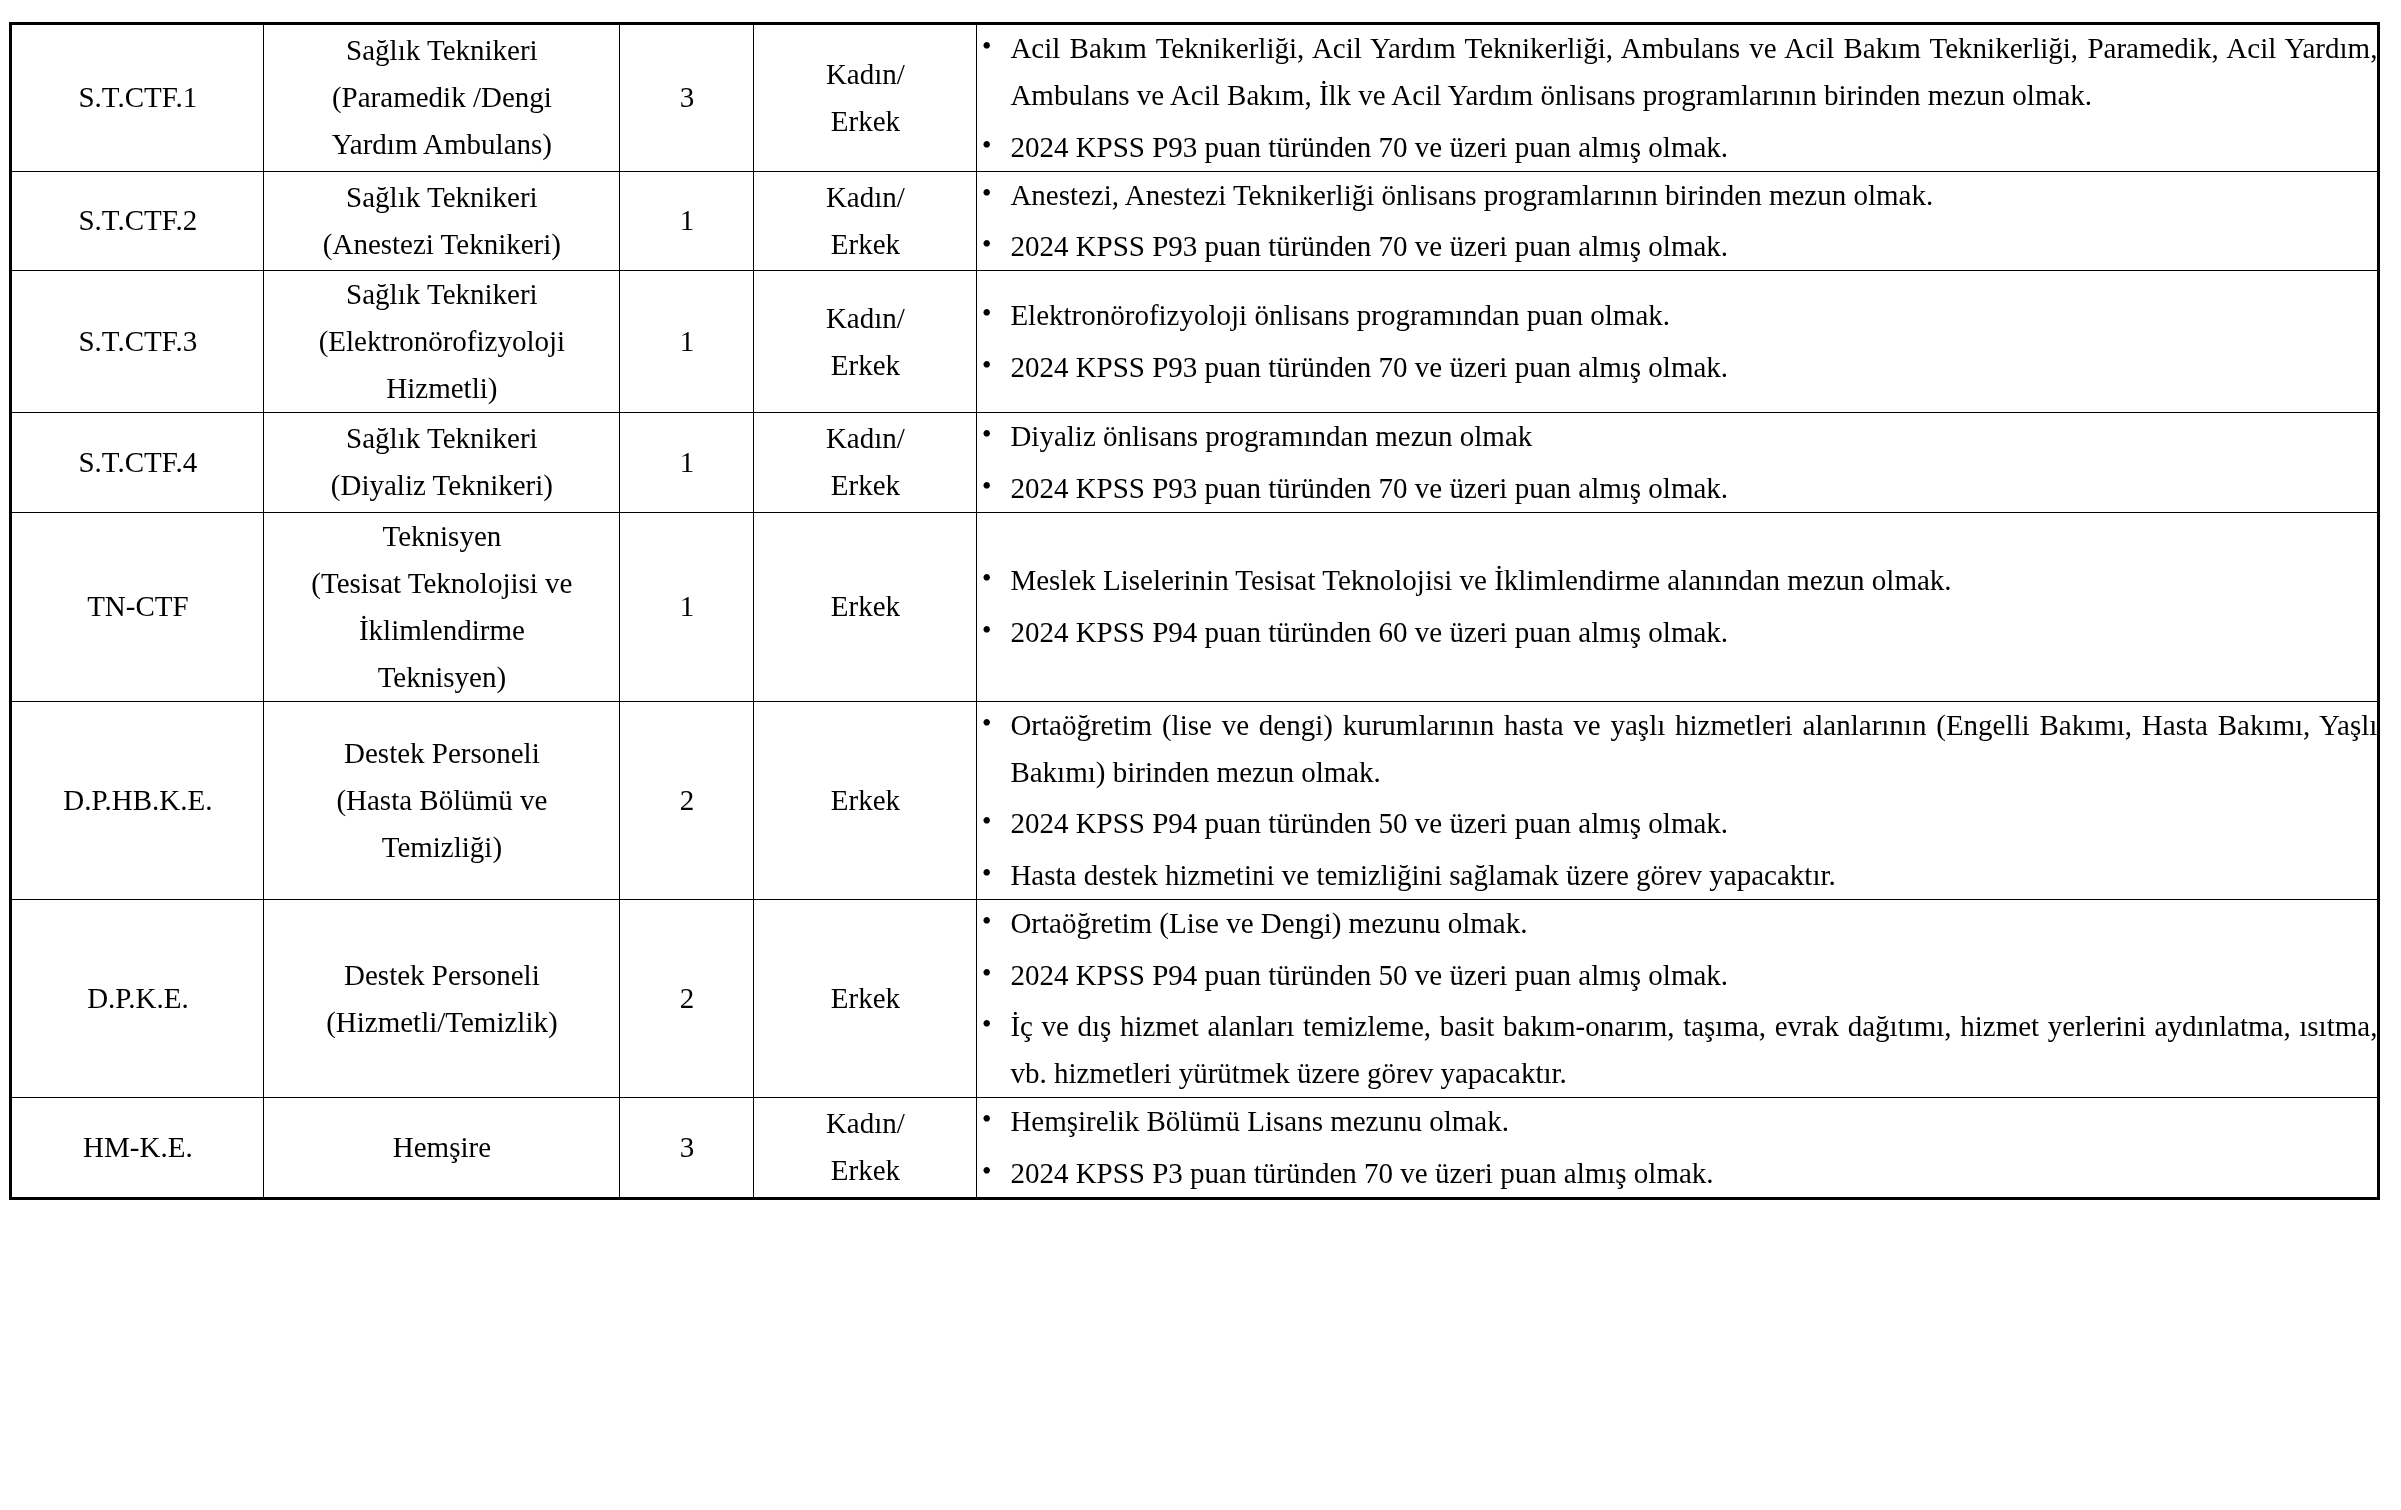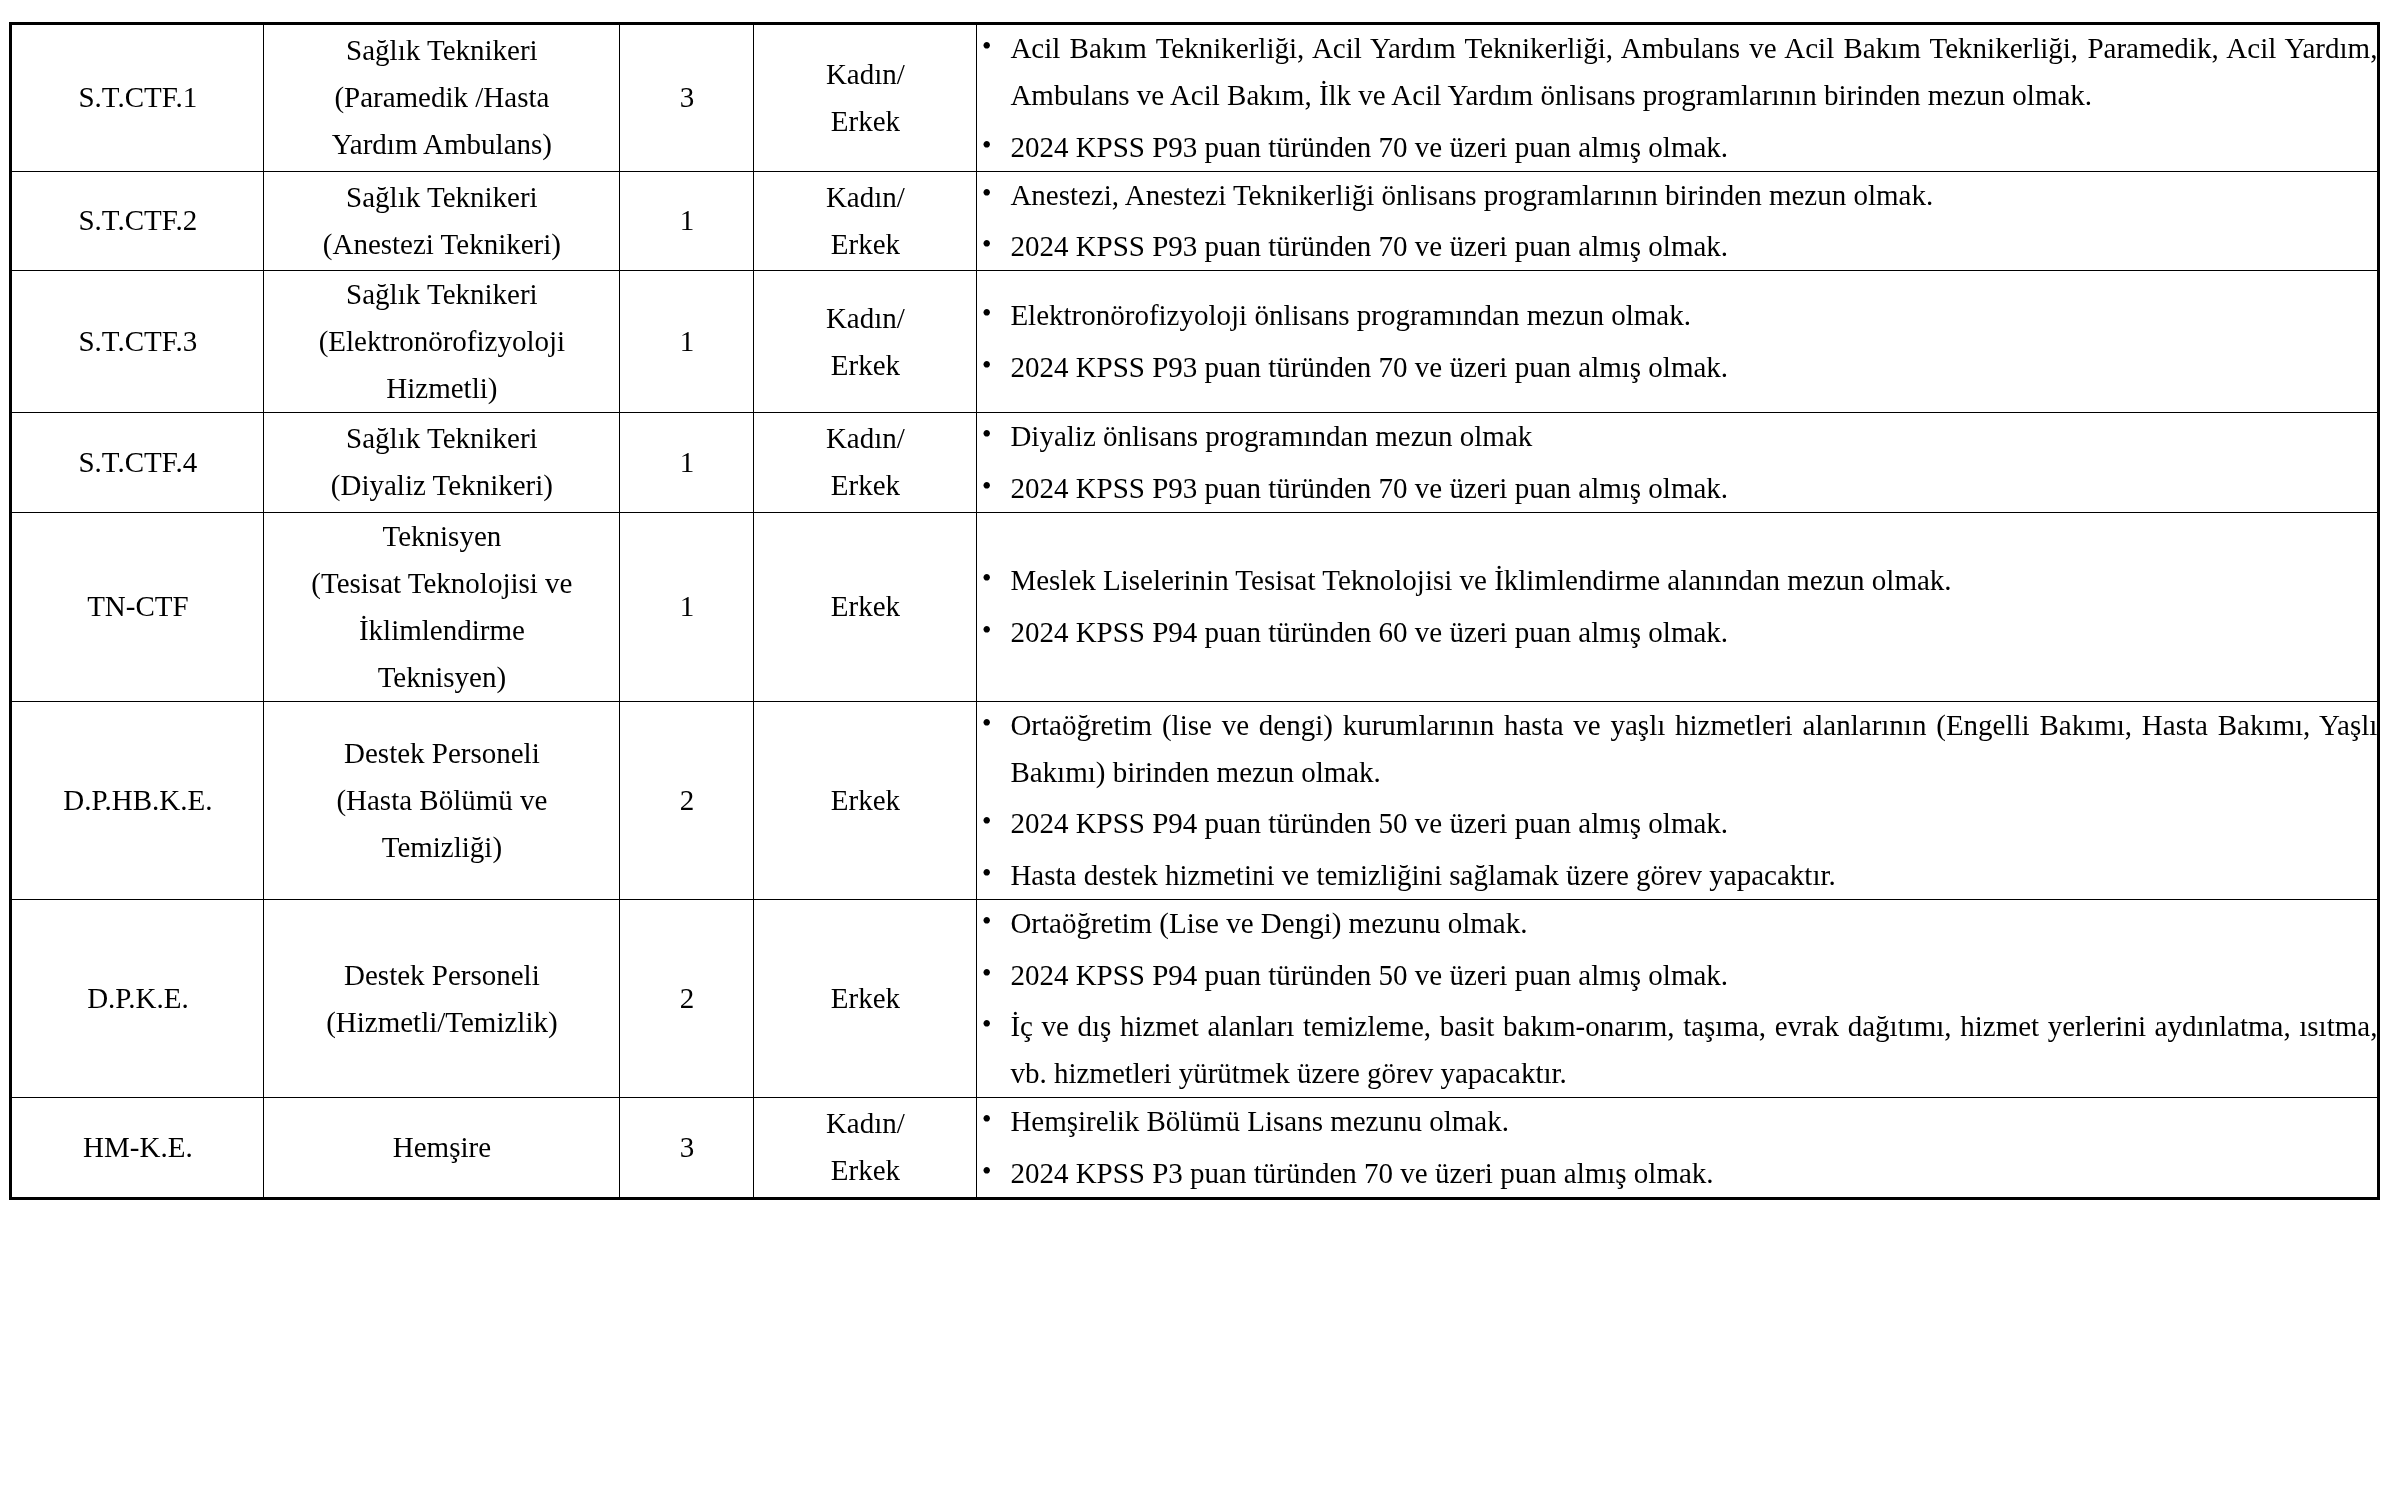--- a/index.html
+++ b/index.html
@@ -127,21 +127,21 @@
         <col class="col-gender">
         <col class="col-cond">
       </colgroup>
       <tbody id="table-body">
           <tr>
             <td class="cell-code">
               <span class="line">S.T.CTF.1</span>
             </td>
             <td class="cell-title">
               <span class="line">Sağlık Teknikeri</span>
-              <span class="line">(Paramedik /Hasta</span>
+              <span class="line">(Paramedik /Dengi</span>
               <span class="line">Yardım Ambulans)</span>
             </td>
             <td class="cell-count"><span class="line">3</span></td>
             <td class="cell-gender">
               <span class="line">Kadın/</span>
               <span class="line">Erkek</span>
             </td>
             <td class="cell-cond">
               <ul class="cond-list">
                 <li>
@@ -192,21 +192,21 @@
             </td>
             <td class="cell-count"><span class="line">1</span></td>
             <td class="cell-gender">
               <span class="line">Kadın/</span>
               <span class="line">Erkek</span>
             </td>
             <td class="cell-cond">
               <ul class="cond-list">
                 <li class="nojustify">
                   <span class="bullet">•</span>
-                  <span class="txt">Elektronörofizyoloji önlisans programından mezun olmak.</span>
+                  <span class="txt">Elektronörofizyoloji önlisans programından puan olmak.</span>
                 </li>
                 <li class="nojustify">
                   <span class="bullet">•</span>
                   <span class="txt">2024 KPSS P93 puan türünden 70 ve üzeri puan almış olmak.</span>
                 </li>
               </ul>
             </td>
           </tr>
           <tr>
             <td class="cell-code">

